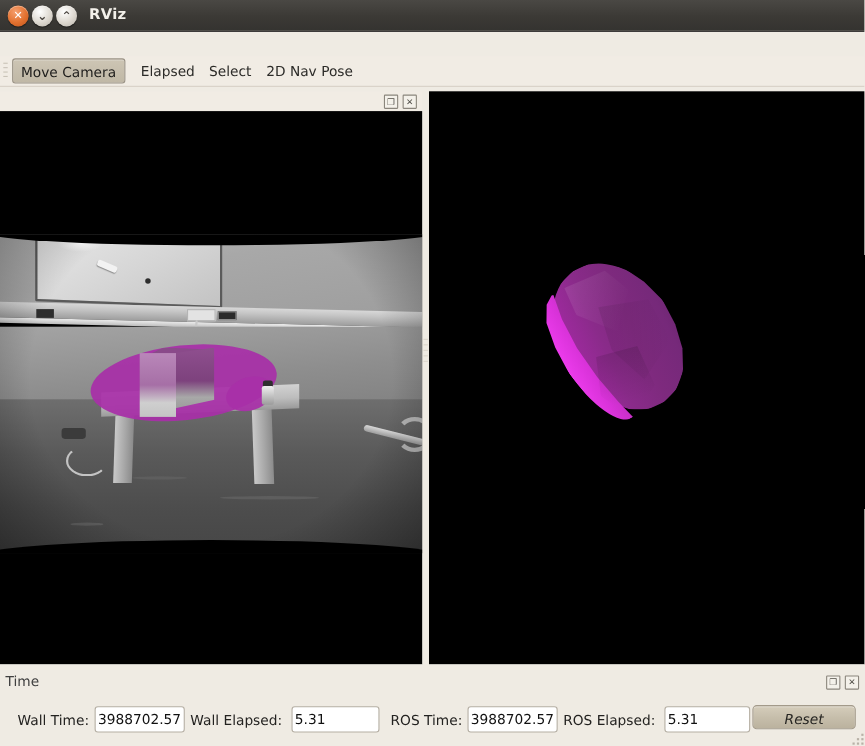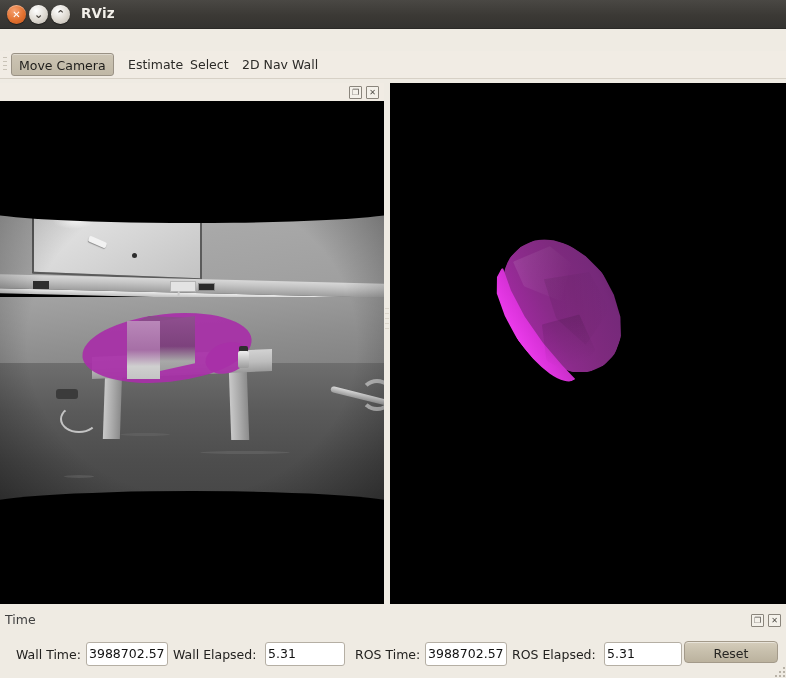--- a/index.html
+++ b/index.html
@@ -529,20 +529,21 @@
     background: linear-gradient(180deg, #d5cdbb 0%, #c7bfac 48%, #bbb29e 100%);
     border: 1px solid #a39a8a;
     border-radius: 4px;
     box-shadow: inset 0 1px 0 rgba(255,255,255,.45);
     font-size: 12.5px;
     color: #262522;
     text-align: center;
     line-height: 24px;
     box-sizing: border-box;
     cursor: default;
+    font-style: italic;
   }
   .resize-grip {
     position: absolute;
     right: 1px; bottom: 1px;
     width: 12px; height: 12px;
   }
   .resize-grip i {
     position: absolute;
     width: 2px; height: 2px;
     background: #b8b2a7;
@@ -570,23 +571,23 @@
 
 
   <div class="toolbar">
     <div class="grip">
       <i></i>
         <i></i>
         <i></i>
         <i></i>
     </div>
     <div class="tool-btn active" style="left:11px;">Move Camera</div>
-    <div class="tool-btn" style="left:121px;">Estimate</div>
+    <div class="tool-btn" style="left:121px;">Elapsed</div>
     <div class="tool-btn" style="left:183px;">Select</div>
-    <div class="tool-btn" style="left:235px;">2D Nav Wall</div>
+    <div class="tool-btn" style="left:235px;">2D Nav Pose</div>
   </div>
 
   <div class="panel-header" style="left:0; top:83px; width:384px;">
     <div class="panel-title">Camera</div>
     <div class="panel-icons" style="left:349px;">
       <div class="picon float"></div>
       <div class="picon close"></div>
     </div>
   </div>
 

